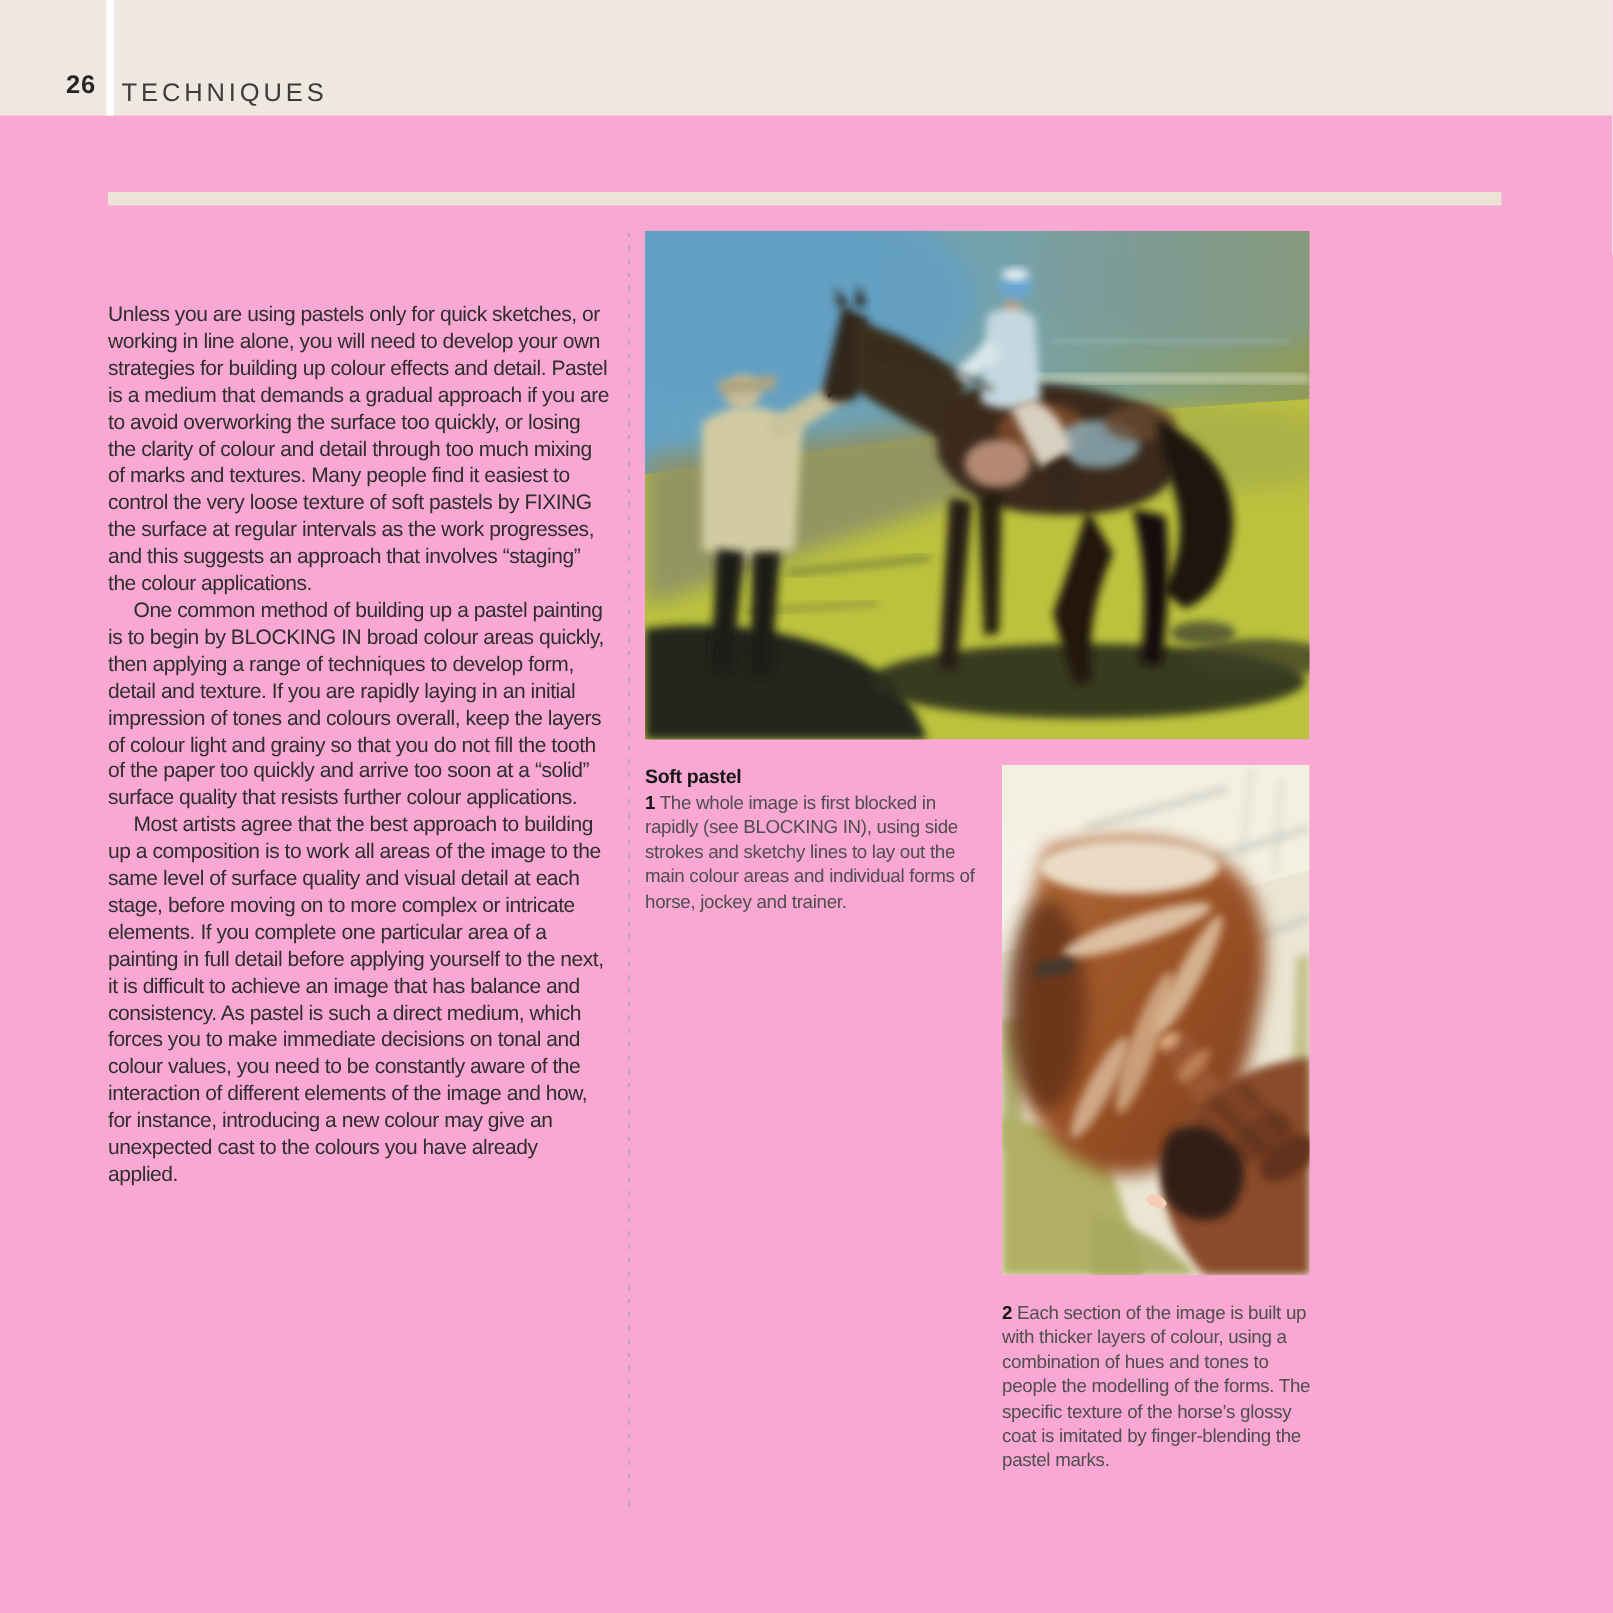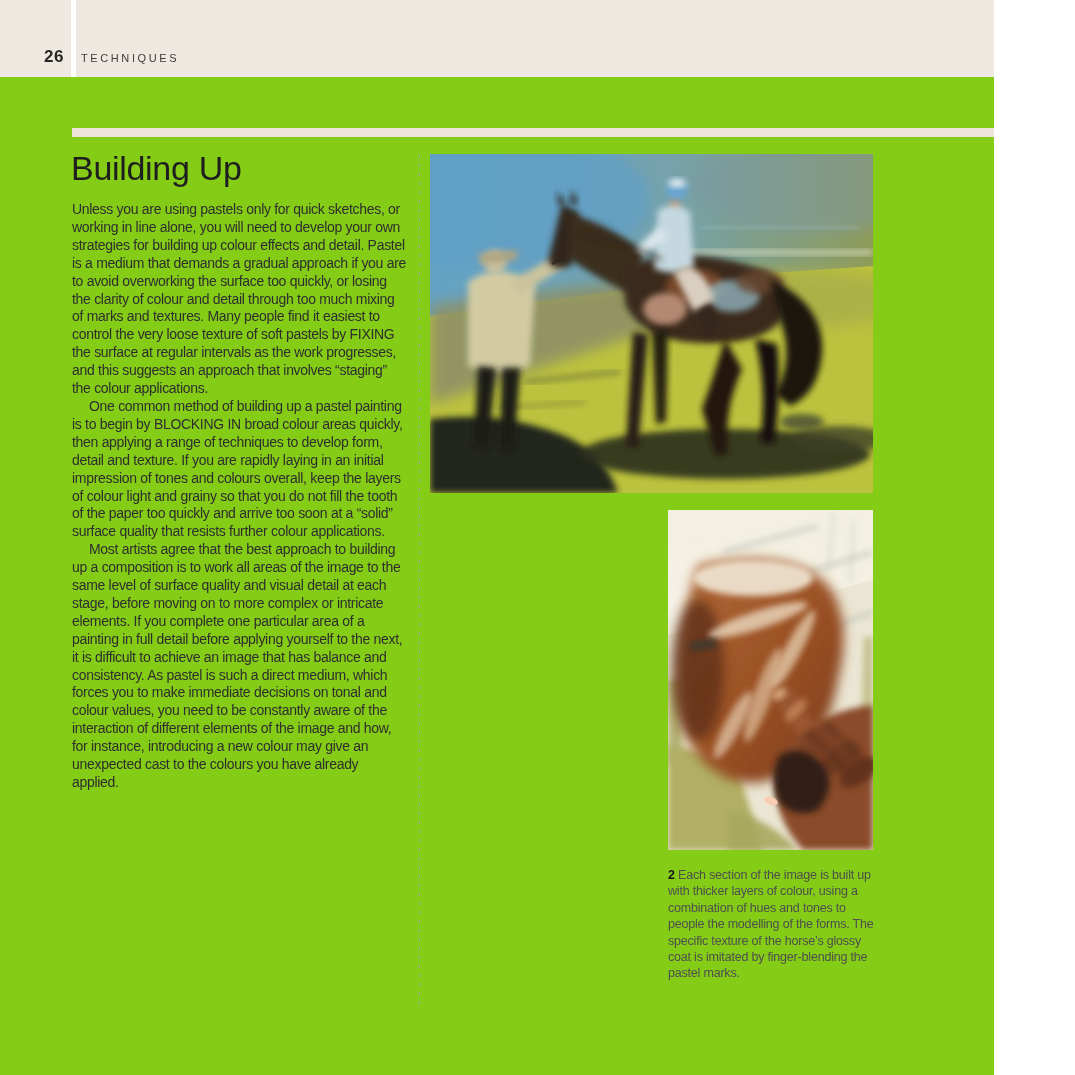--- a/index.html
+++ b/index.html
@@ -1,24 +1,24 @@
 <!DOCTYPE html>
 <html><head>
 <meta charset="utf-8">
 <style>
   html,body{margin:0;padding:0;background:#ffffff;}
   .page{
-    position:relative;width:994px;height:1075px;background:#84cc16;overflow:hidden;
+    position:relative;width:1075px;height:1075px;background:#f9a8d4;overflow:hidden;
     font-family:"Liberation Sans", sans-serif;color:#2e2e2e;
   }
   
   .header{position:absolute;left:0;top:0;width:1075px;height:77px;background:#efe8e1;}
   .header .divider{position:absolute;left:71px;top:0;width:5px;height:77px;background:#ffffff;}
   .header .pagenum{position:absolute;left:44px;top:47px;font-size:17px;font-weight:bold;color:#262626;letter-spacing:.5px;}
-  .header .section{position:absolute;left:81px;top:52px;font-size:11px;color:#3c3c3c;letter-spacing:2.6px;font-weight:normal;}
+  .header .section{position:absolute;left:81px;top:52px;font-size:17px;color:#3c3c3c;letter-spacing:2.6px;font-weight:normal;}
   
   .accent-bar{position:absolute;left:72px;top:128px;width:929px;height:9px;background:#ece3d9;}
   
   .title{position:absolute;left:71px;top:150px;margin:0;font-size:34px;font-weight:300;color:#1e1e1e;letter-spacing:-.3px;line-height:1.1;}
   .text-col{position:absolute;left:72px;top:201px;width:335px;}
   .text-col p{margin:0;font-size:14px;line-height:17.9px;letter-spacing:-.3px;color:#2e2e2e;}
   .text-col p.indent{text-indent:17px;}
   
   .dotted-separator{
     position:absolute;left:419px;top:155px;width:1px;height:850px;
@@ -43,21 +43,20 @@
 <div class="page">
 
   <div class="header">
     <span class="pagenum">26</span>
     <span class="divider"></span>
     <span class="section">TECHNIQUES</span>
   </div>
 
   <div class="accent-bar"></div>
 
-  <h1 class="title">Building Up</h1>
   <article class="text-col">
     <p>Unless you are using pastels only for quick sketches, or working in line alone, you will need to develop your own strategies for building up colour effects and detail. Pastel is a medium that demands a gradual approach if you are to avoid overworking the surface too quickly, or losing the clarity of colour and detail through too much mixing of marks and textures. Many people find it easiest to control the very loose texture of soft pastels by FIXING the surface at regular intervals as the work progresses, and this suggests an approach that involves “staging” the colour applications.</p>
     <p class="indent">One common method of building up a pastel painting is to begin by BLOCKING IN broad colour areas quickly, then applying a range of techniques to develop form, detail and texture. If you are rapidly laying in an initial impression of tones and colours overall, keep the layers of colour light and grainy so that you do not fill the tooth of the paper too quickly and arrive too soon at a “solid” surface quality that resists further colour applications.</p>
     <p class="indent">Most artists agree that the best approach to building up a composition is to work all areas of the image to the same level of surface quality and visual detail at each stage, before moving on to more complex or intricate elements. If you complete one particular area of a painting in full detail before applying yourself to the next, it is difficult to achieve an image that has balance and consistency. As pastel is such a direct medium, which forces you to make immediate decisions on tonal and colour values, you need to be constantly aware of the interaction of different elements of the image and how, for instance, introducing a new colour may give an unexpected cast to the colours you have already applied.</p>
   </article>
 
   <div class="dotted-separator"></div>
 
   <figure class="fig fig1">
     <svg width="443" height="339" viewBox="0 0 443 339">
@@ -118,20 +117,24 @@
       <circle cx="245" cy="52" r="6" fill="#bd9478" filter="url(#b1)"></circle>
       <path d="M228 56 Q246 46 260 58 L264 112 Q243 124 224 114 Z" fill="#c5d8e0" filter="url(#b1)"></path>
       <path d="M230 72 L206 94 L214 102 L238 84 Z" fill="#d9e6ea" filter="url(#b1)"></path>
       <path d="M258 112 Q280 122 284 148 L264 158 Q250 132 244 118 Z" fill="#d9cfc0" filter="url(#b1)"></path>
       <path d="M282 148 L290 178 L275 184 L266 158 Z" fill="#35261a" filter="url(#b1)"></path>
       <path d="M150 80 Q200 88 232 106" stroke="#33271a" stroke-width="2.5" fill="none" opacity=".9" filter="url(#b1)"></path>
       <path d="M132 104 L122 110" stroke="#33271a" stroke-width="2.5" fill="none" opacity=".8"></path>
     </svg>
   </figure>
 
+  <div class="caption caption1">
+    <h3>Soft pastel</h3>
+    <p><strong>1</strong><span> The whole image is first blocked in rapidly (see BLOCKING IN), using side strokes and sketchy lines to lay out the main colour areas and individual forms of horse, jockey and trainer.</span></p>
+  </div>
 
   <figure class="fig fig2">
     <svg width="205" height="340" viewBox="0 0 205 340">
       <defs>
         <linearGradient id="coat" x1="0" y1="0" x2="1" y2="1">
           <stop offset="0" stop-color="#b06a3a"></stop>
           <stop offset="0.5" stop-color="#9c5226"></stop>
           <stop offset="1" stop-color="#7c3c1c"></stop>
         </linearGradient>
         <filter id="hb1" x="-30%" y="-30%" width="160%" height="160%">

